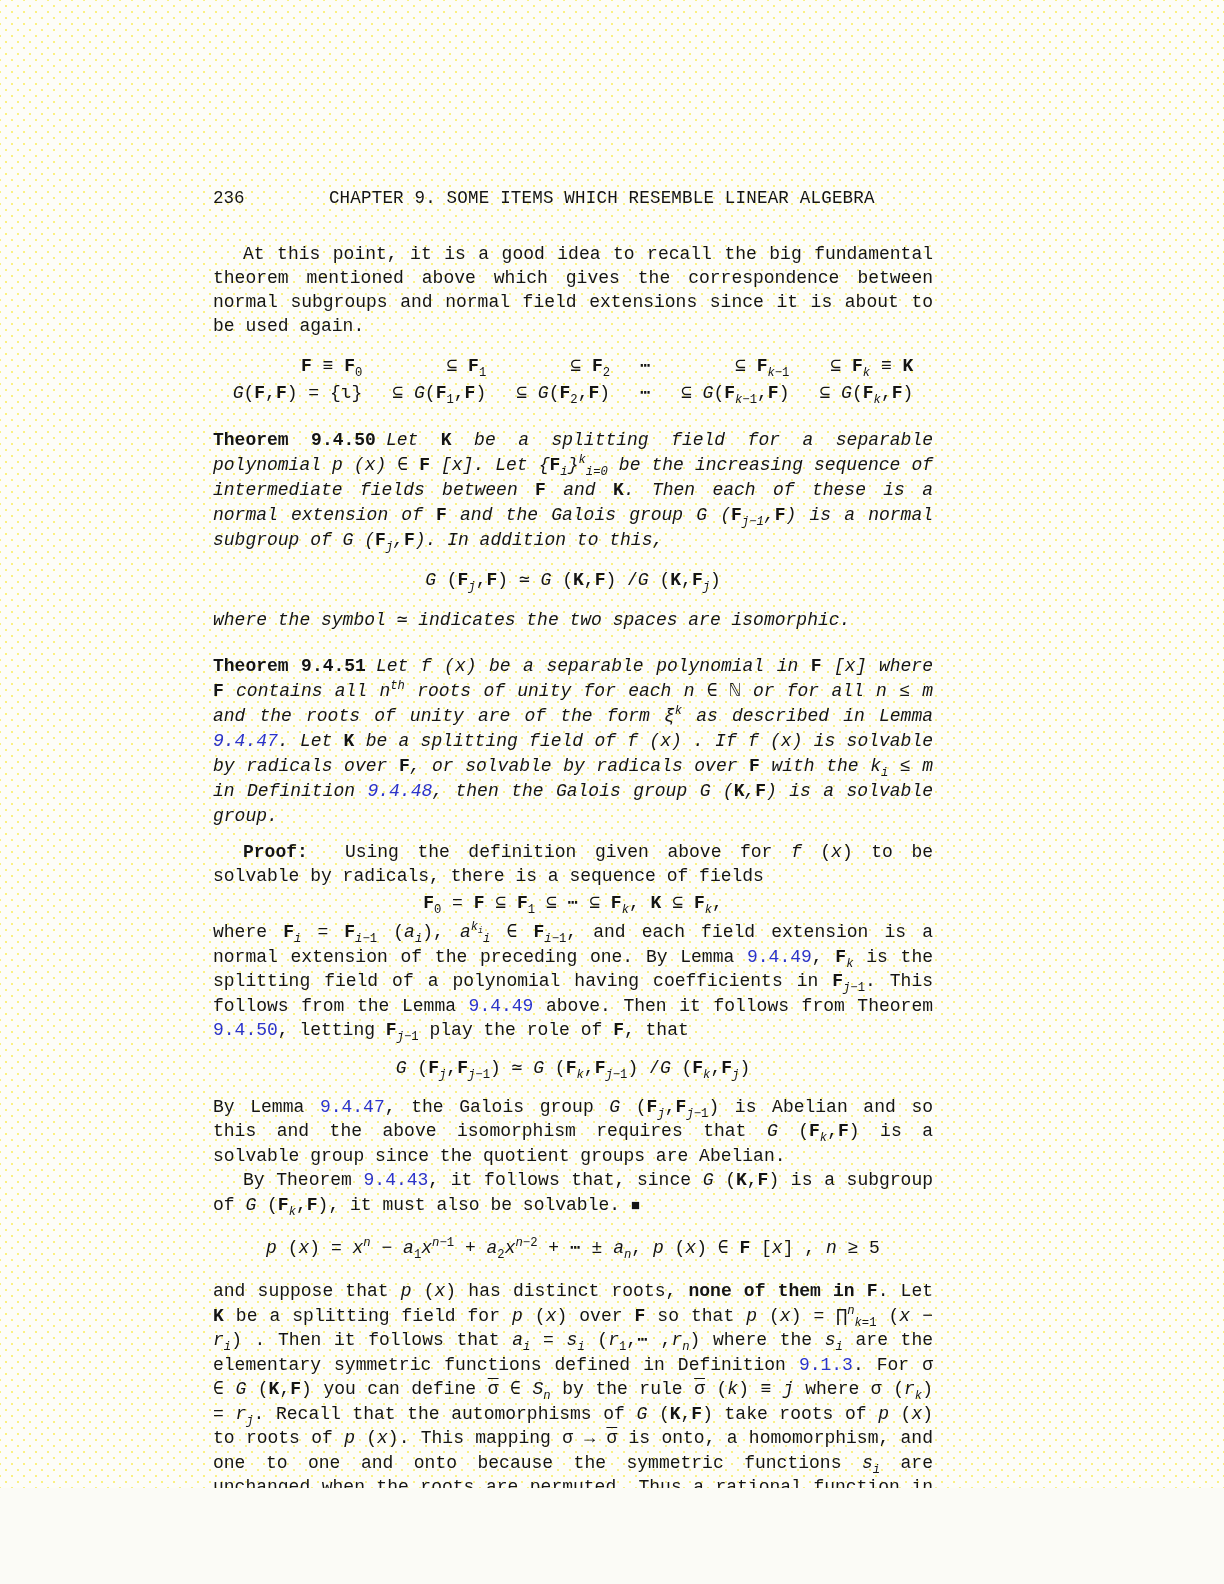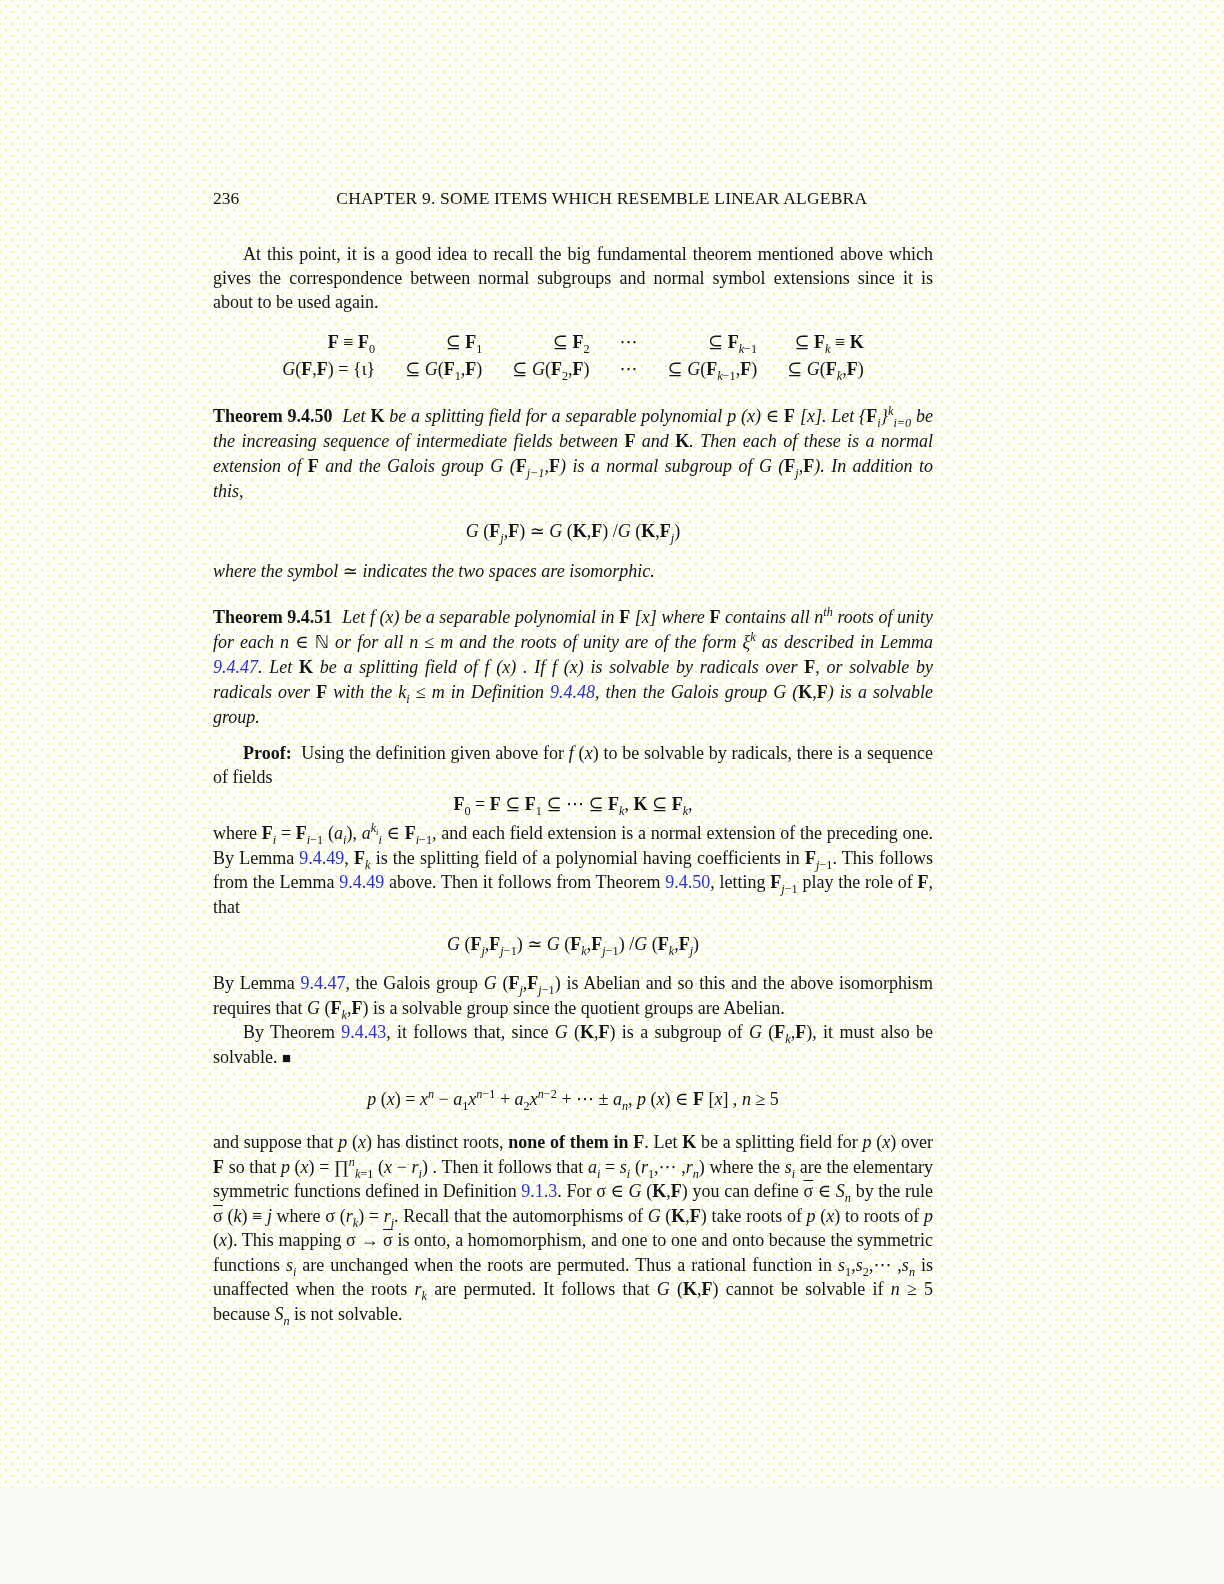--- a/index.html
+++ b/index.html
@@ -15,20 +15,21 @@
     padding:186px 291px 0 213px;
     overflow:hidden;
     background-color:#fdfdf8;
     background-image:
       radial-gradient(circle, rgba(250,238,110,.85) .8px, rgba(250,238,110,0) 1.2px),
       radial-gradient(circle, rgba(250,238,110,.85) .8px, rgba(250,238,110,0) 1.2px);
     background-size:12px 12px;
     background-position:0 0,6px 6px;
     font-size:18px;
     line-height:24px;
+    font-family:Liberation Mono, monospace;
   }
   .running-header{
     position:relative;
     height:22px;
     margin-bottom:34px;
     font-size:17.5px;
   }
   .pagenum{position:absolute;left:0;top:0;}
   .chaptitle{
     position:absolute;left:54%;top:0;
@@ -71,21 +72,21 @@
 </head>
 <body>
 
 <div class="page">
 
   <div class="running-header">
     <span class="pagenum">236</span>
     <span class="chaptitle">CHAPTER 9.  SOME ITEMS WHICH RESEMBLE LINEAR ALGEBRA</span>
   </div>
 
-  <p class="indent">At this point, it is a good idea to recall the big fundamental theorem mentioned above which gives the correspondence between normal subgroups and normal symbol extensions since it is about to be used again.</p>
+  <p class="indent">At this point, it is a good idea to recall the big fundamental theorem mentioned above which gives the correspondence between normal subgroups and normal field extensions since it is about to be used again.</p>
 
   <div class="chain">
     <span><span class="bb">F</span> ≡ <span class="bb">F</span><sub>0</sub></span>
     <span>⊆ <span class="bb">F</span><sub>1</sub></span>
     <span>⊆ <span class="bb">F</span><sub>2</sub></span>
     <span>⋯</span>
     <span>⊆ <span class="bb">F</span><sub><i>k</i>−1</sub></span>
     <span>⊆ <span class="bb">F</span><sub><i>k</i></sub> ≡ <span class="bb">K</span></span>
     <span><i>G</i>(<span class="bb">F</span>,<span class="bb">F</span>) = {ι}</span>
     <span>⊆ <i>G</i>(<span class="bb">F</span><sub>1</sub>,<span class="bb">F</span>)</span>

